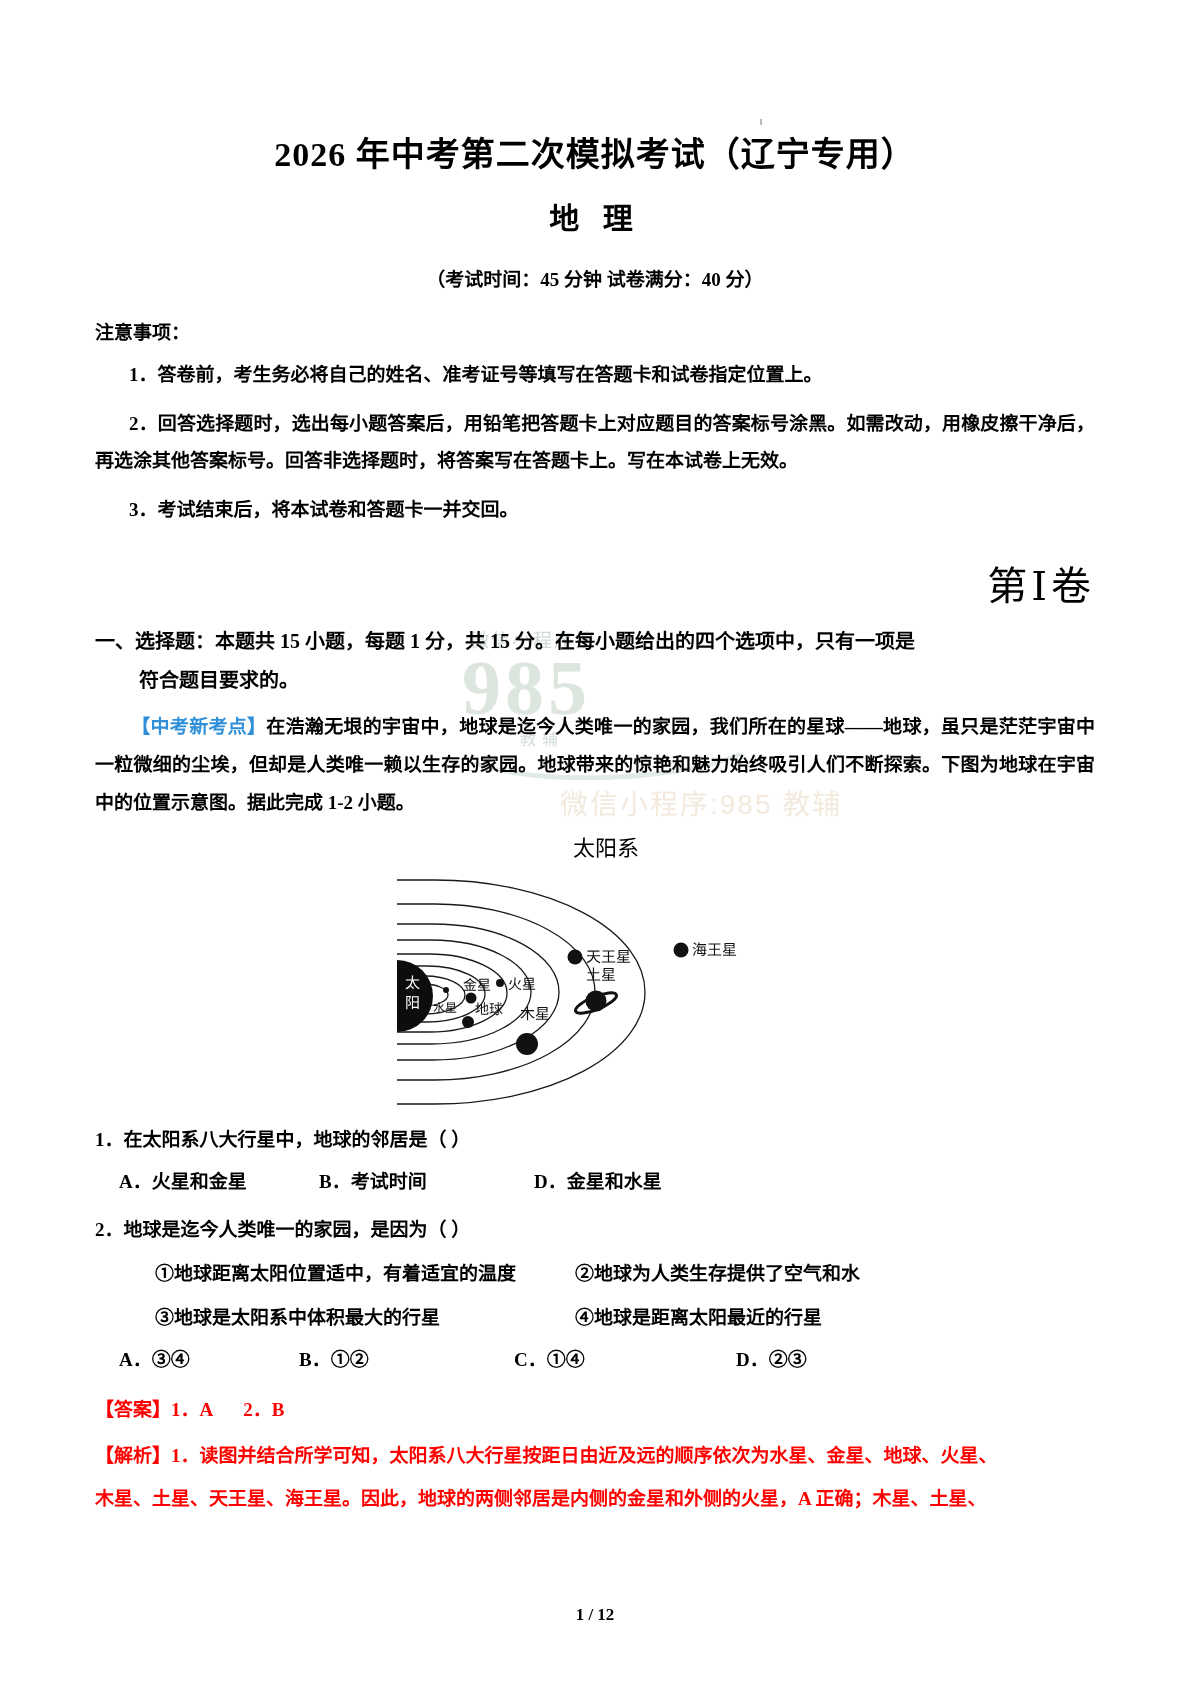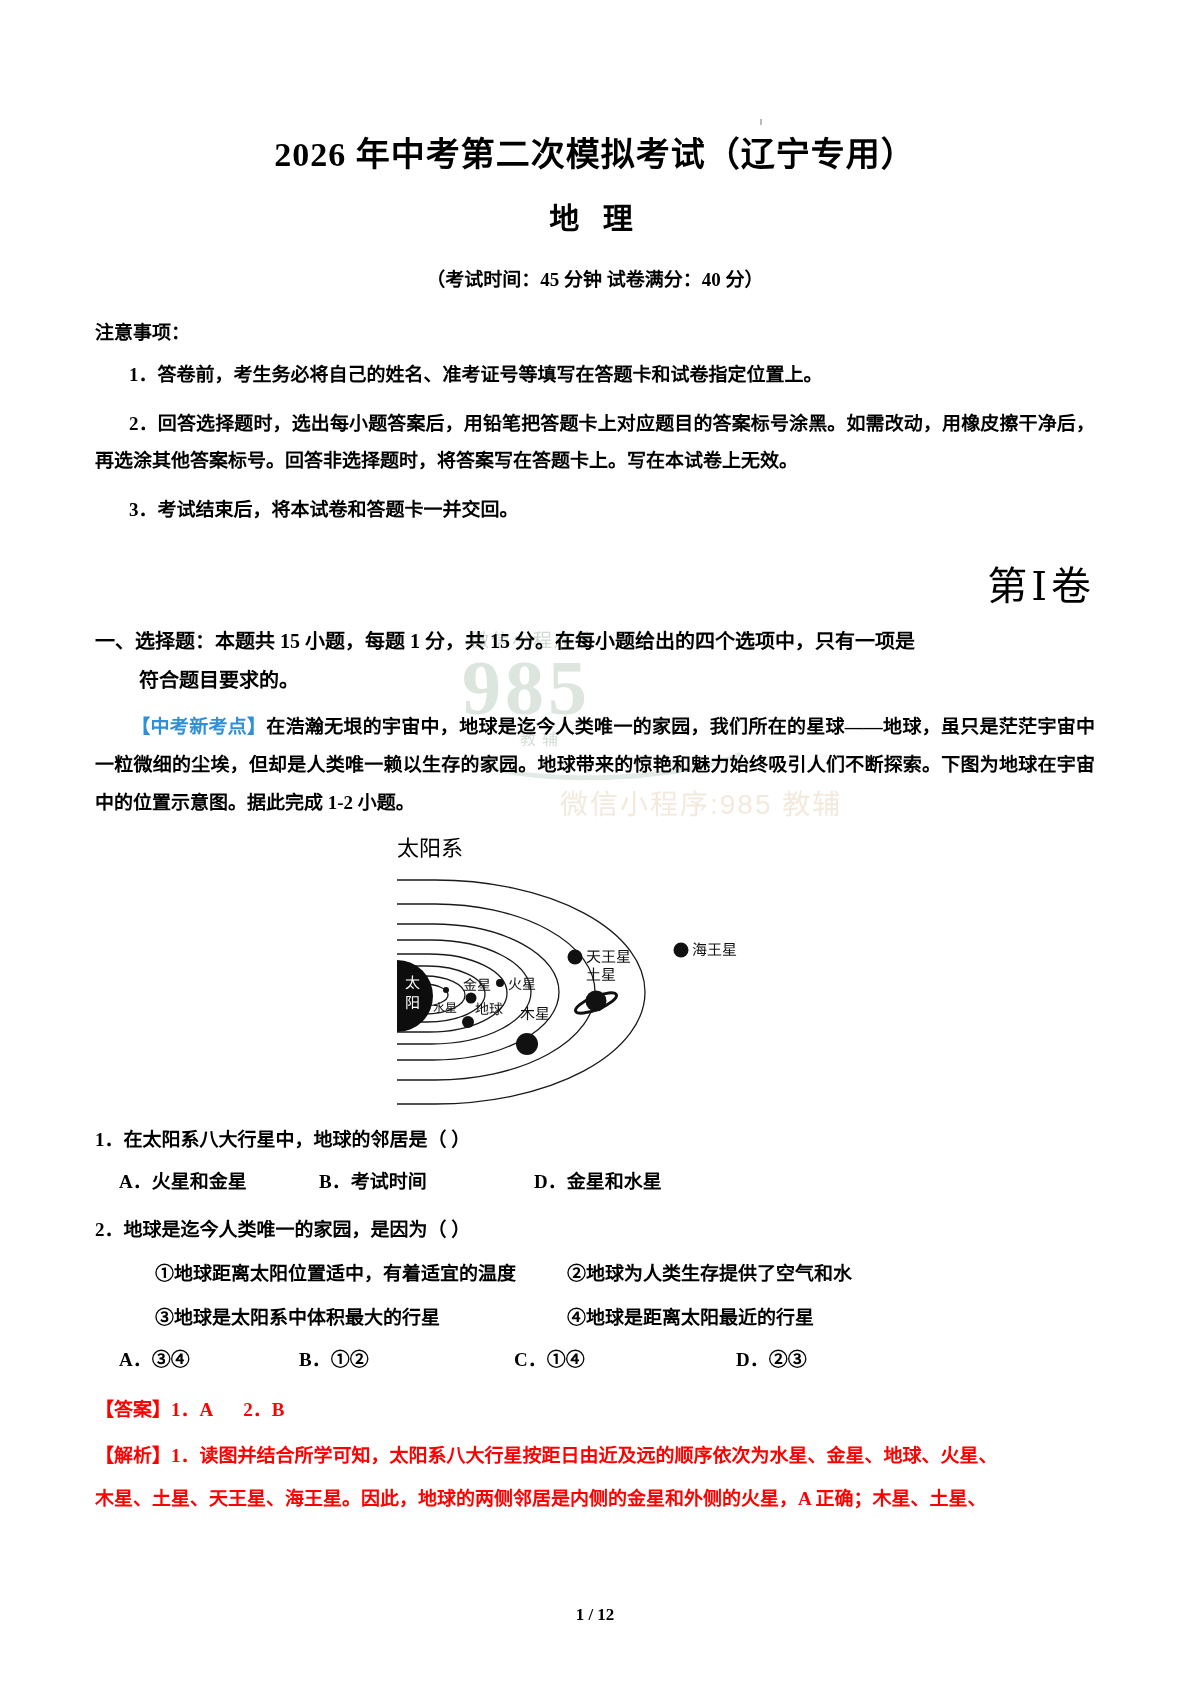--- a/index.html
+++ b/index.html
@@ -152,20 +152,21 @@
   .tag-new {
     color: #2f8fd8;
     font-weight: 700;
   }
 
   
   .figure {
     margin: 8px auto 0 auto;
     width: 440px;
     position: relative;
+    text-align: center;
   }
   .fig-caption {
     font-size: 22px;
     margin-left: 22px;
     margin-bottom: 0px;
     font-family: "Liberation Sans", "DejaVu Sans", sans-serif;
   }
 
   
   .q-stem {
@@ -187,20 +188,21 @@
   .q-options.four .opt:nth-child(2) { width: 215px; }
   .q-options.four .opt:nth-child(3) { width: 222px; }
 
   .q-statements {
     font-size: 19px;
     line-height: 2.0;
     margin: 6px 0 0 0;
     padding-left: 60px;
     display: flex;
     font-weight: 600;
+    gap: 8px;
   }
   .q-statements .st:nth-child(1) { width: 412px; }
 
   .q-options.circles { padding-left: 24px; }
   .q-options.circles .opt:nth-child(1) { width: 180px; }
   .q-options.circles .opt:nth-child(2) { width: 215px; }
   .q-options.circles .opt:nth-child(3) { width: 222px; }
 
   .answer-line, .analysis-line {
     color: #ff0000;

